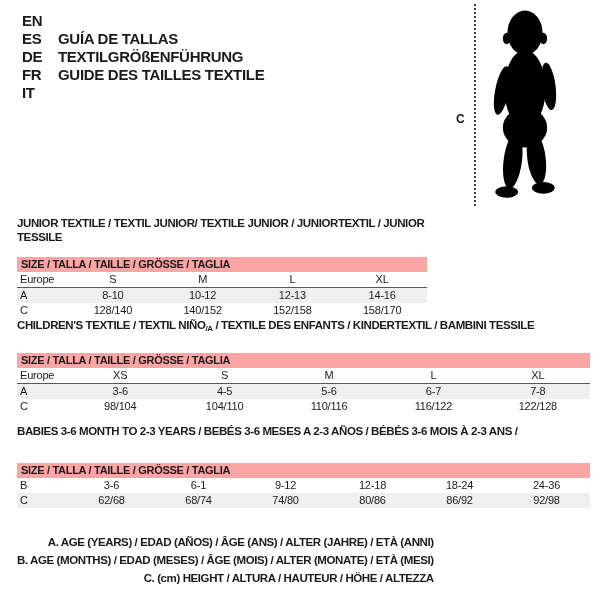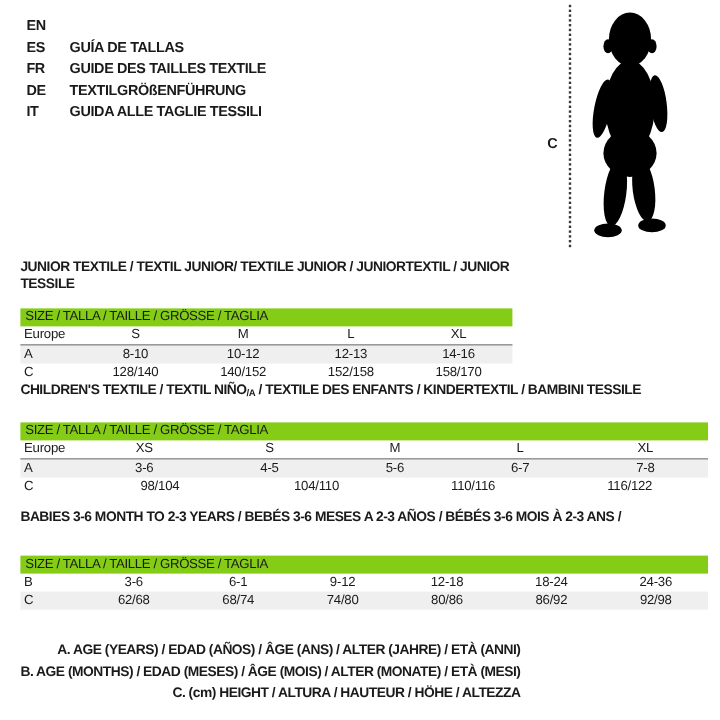--- a/index.html
+++ b/index.html
@@ -3,36 +3,36 @@
 <meta charset="utf-8">
 <style>
   html,body{margin:0;padding:0;}
   body{
     width:600px;height:600px;position:relative;background:#ffffff;
     font-family:"Liberation Sans","DejaVu Sans",sans-serif;
     color:#1a1a1a;overflow:hidden;
   }
   
   .lang-list{position:absolute;left:22px;top:12px;}
-  .lang-row{display:flex;line-height:18px;font-size:12px;font-weight:700;letter-spacing:-0.3px;}
+  .lang-row{display:flex;line-height:18px;font-size:15px;font-weight:700;letter-spacing:-0.3px;}
   .lang-code{width:36px;flex:0 0 36px;}
   
   .measure-line{position:absolute;left:474px;top:4px;height:202px;width:0;border-left:2px dotted #3a3a3a;}
   .measure-label{position:absolute;left:456px;top:112px;font-size:12px;font-weight:700;}
   .silhouette{position:absolute;left:483px;top:8px;width:84px;height:198px;}
   
   .table-block{position:absolute;left:17px;}
   .t1{top:216px;width:410px;}
   .t2{top:318px;width:573px;}
   .t3{top:424px;width:573px;}
   .tbl-title{font-size:11.5px;font-weight:700;letter-spacing:-0.4px;line-height:14px;margin-bottom:13px;}
   .t2 .tbl-title{margin-bottom:17px;}
   .t3 .tbl-title{line-height:14.5px;margin-bottom:24px;}
   .tbl-title .sub{font-size:8px;vertical-align:-2px;}
-  .size-bar{background:#84cc16;height:15px;line-height:15px;font-size:11px;font-weight:400;letter-spacing:-0.3px;padding-left:4px;}
+  .size-bar{background:#fca5a5;height:15px;line-height:15px;font-size:11px;font-weight:700;letter-spacing:-0.3px;padding-left:4px;}
   .trow{display:flex;height:15px;line-height:15px;font-size:11px;letter-spacing:-0.2px;}
   .trow.rule{border-bottom:1px solid #58585a;}
   .trow.alt{background:#efefef;}
   .tlabel{flex:0 0 48px;width:48px;padding-left:3px;}
   .tcell{flex:1;text-align:center;}
   
   .notes{position:absolute;left:17px;top:533px;}
   .note-line{font-size:11.5px;font-weight:700;letter-spacing:-0.4px;line-height:18px;text-align:right;}
 </style>
 </head>
@@ -40,30 +40,29 @@
 
 <div class="lang-list">
   <div class="lang-row">
     <span class="lang-code">EN</span>
   </div>
   <div class="lang-row">
     <span class="lang-code">ES</span>
     <span class="lang-label">GUÍA DE TALLAS</span>
   </div>
   <div class="lang-row">
+    <span class="lang-code">DE</span>
+    <span class="lang-label">TEXTILGRÖßENFÜHRUNG</span>
+  </div>
+  <div class="lang-row">
     <span class="lang-code">FR</span>
     <span class="lang-label">GUIDE DES TAILLES TEXTILE</span>
   </div>
   <div class="lang-row">
-    <span class="lang-code">DE</span>
-    <span class="lang-label">TEXTILGRÖßENFÜHRUNG</span>
-  </div>
-  <div class="lang-row">
     <span class="lang-code">IT</span>
-    <span class="lang-label">GUIDA ALLE TAGLIE TESSILI</span>
   </div>
 </div>
 
 <div class="measure-line"></div>
 <div class="measure-label">C</div>
 <svg class="silhouette" viewBox="0 0 110 240" preserveAspectRatio="none" xmlns="http://www.w3.org/2000/svg">
   <g fill="#000000">
     <ellipse cx="55" cy="30" rx="23" ry="27"></ellipse>
     <ellipse cx="31" cy="37" rx="5" ry="7"></ellipse>
     <ellipse cx="79" cy="37" rx="5" ry="7"></ellipse>
@@ -122,20 +121,21 @@
     <span class="tcell">5-6</span>
     <span class="tcell">6-7</span>
     <span class="tcell">7-8</span>
   </div>
   <div class="trow">
     <span class="tlabel">C</span>
     <span class="tcell">98/104</span>
     <span class="tcell">104/110</span>
     <span class="tcell">110/116</span>
     <span class="tcell">116/122</span>
+    <span class="tcell">122/128</span>
   </div>
 </section>
 
 <section class="table-block t3">
   <div class="tbl-title">
     <span style="display:block">BABIES 3-6 MONTH TO 2-3 YEARS / BEBÉS 3-6 MESES A 2-3 AÑOS / BÉBÉS 3-6 MOIS À 2-3 ANS /</span>
   </div>
   <div class="size-bar">SIZE / TALLA / TAILLE / GRÖSSE / TAGLIA</div>
   <div class="trow">
     <span class="tlabel">B</span>

